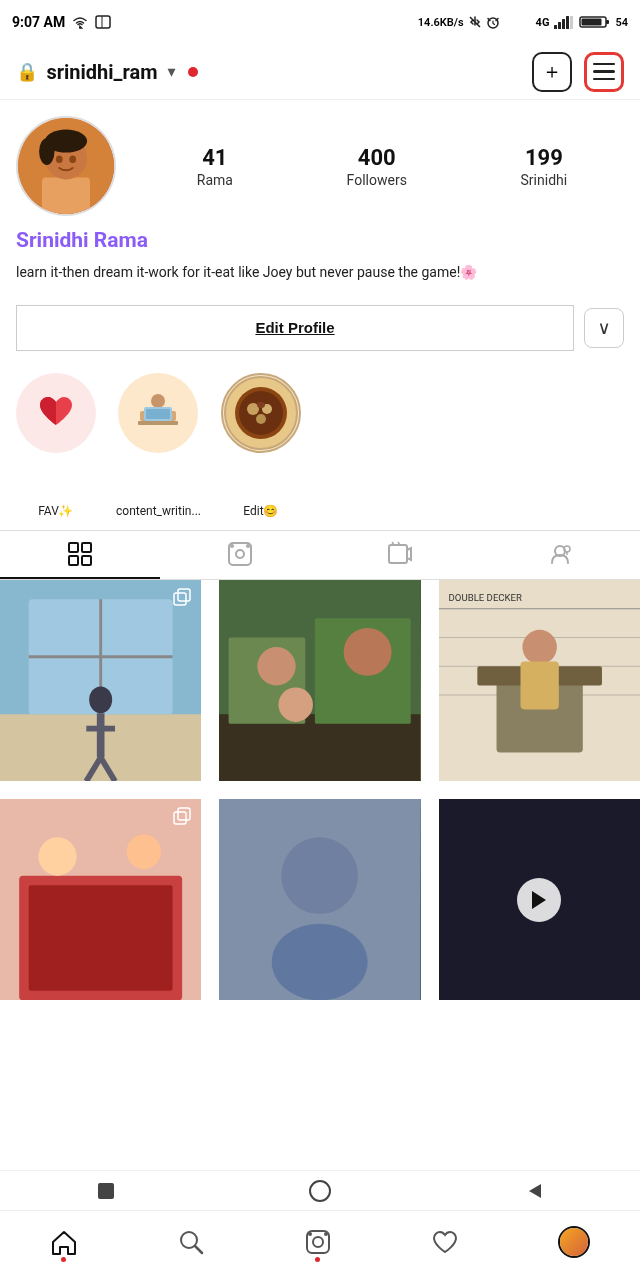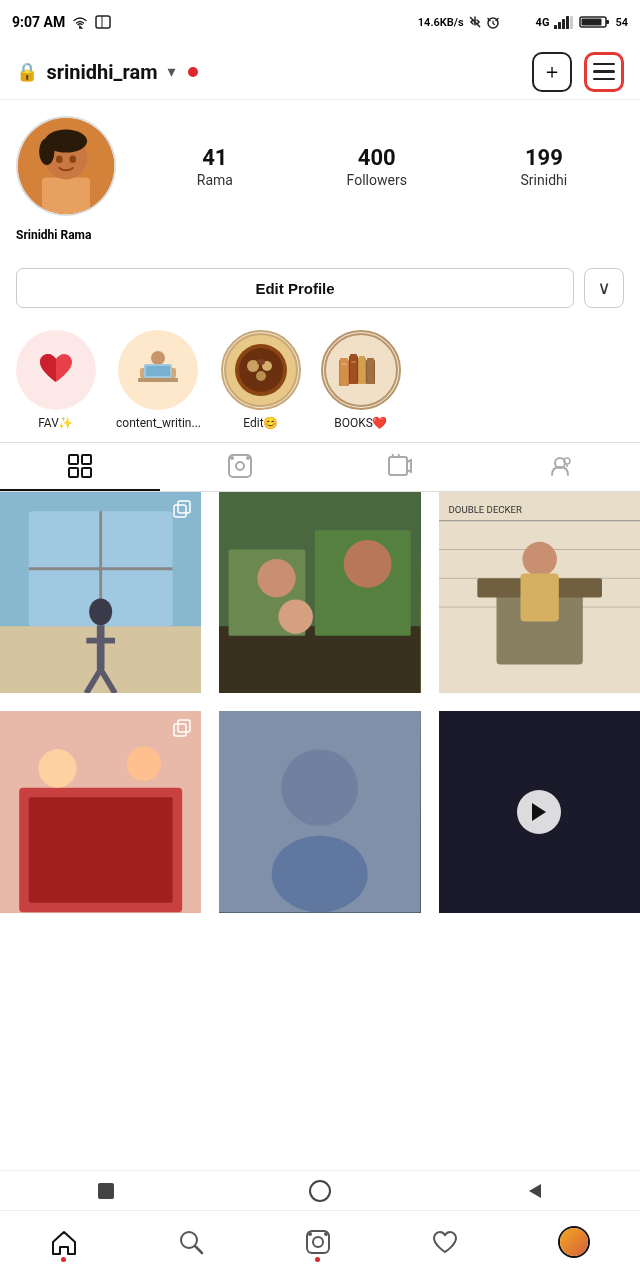--- a/index.html
+++ b/index.html
@@ -135,51 +135,52 @@
     .stat-label {
       font-size: 14px;
       color: #333;
     }
 
     
     .bio-section {
       margin-top: 12px;
     }
     .profile-name {
-      font-size: 12px;
+      font-size: 21px;
       font-weight: 700;
-      color: #000000;
-      margin-bottom: 4px;
+      color: #8b5cf6;
+      margin-bottom: 11px;
     }
     .bio-text {
       font-size: 14px;
       color: #222;
       line-height: 1.4;
     }
 
     
     .action-row {
       display: flex;
       align-items: center;
       gap: 10px;
       padding: 14px 16px;
     }
     .edit-profile-btn {
       flex: 1;
-      height: 40px;
+      height: 46px;
       border: 1.5px solid #ccc;
-      border-radius: 7px;
+      border-radius: 0;
       background: #fff;
       font-size: 15px;
       font-weight: 600;
       color: #111;
       cursor: pointer;
       display: flex;
       align-items: center;
       justify-content: center;
+      text-decoration: underline;
     }
     .dropdown-btn {
       width: 40px;
       height: 40px;
       border: 1.5px solid #ccc;
       border-radius: 8px;
       background: #fff;
       display: flex;
       align-items: center;
       justify-content: center;
@@ -214,20 +215,21 @@
       overflow: hidden;
     }
     .highlight-fav { background: #fde8e8; }
     .highlight-work { background: #fde8cc; }
     .highlight-food { background: #f5e6c8; border: 2px solid #c8a87a; }
     .highlight-books { background: #f5ece0; border: 2px solid #b8956a; }
     .highlight-label {
       font-size: 12px;
       color: #222;
       text-align: center;
+      margin-top: 45px;
     }
 
     
     .content-tabs {
       display: flex;
       border-top: 1px solid #ddd;
       border-bottom: 1px solid #ddd;
     }
     .tab-item {
       flex: 1;
@@ -460,20 +462,21 @@
       </div>
       <div class="stat-item">
         <span class="stat-number">199</span>
         <span class="stat-label">Srinidhi</span>
       </div>
     </div>
   </div>
 
   <div class="bio-section">
     <div class="profile-name">Srinidhi Rama</div>
+    <div class="bio-text">learn it-then dream it-work for it-eat like Joey but never pause the game!🌸</div>
   </div>
 </div>
 
 <div class="action-row">
   <button class="edit-profile-btn">Edit Profile</button>
   <button class="dropdown-btn">
     <span>∨</span>
   </button>
 </div>
 
@@ -515,40 +518,20 @@
 
         <circle cx="30" cy="34" r="6" fill="#c8a060"></circle>
         <circle cx="44" cy="34" r="5" fill="#d4b070"></circle>
         <circle cx="38" cy="44" r="5" fill="#b89050"></circle>
         <ellipse cx="38" cy="30" rx="4" ry="3" fill="#804020"></ellipse>
       </svg>
     </div>
     <span class="highlight-label">Edit😊</span>
   </div>
 
-  <div class="highlight-item">
-    <div class="highlight-circle highlight-books">
-      <svg width="76" height="76" viewBox="0 0 76 76">
-        <circle cx="38" cy="38" r="36" fill="#f0e0c8" stroke="#b8956a" stroke-width="2"></circle>
-
-        <rect x="16" y="28" width="10" height="26" rx="1" fill="#c87840"></rect>
-        <rect x="17" y="26" width="8" height="28" rx="1" fill="#d4904a"></rect>
-        <rect x="26" y="24" width="9" height="28" rx="1" fill="#8b4513"></rect>
-        <rect x="27" y="22" width="7" height="30" rx="1" fill="#a05020"></rect>
-        <rect x="35" y="26" width="8" height="26" rx="1" fill="#c89040"></rect>
-        <rect x="36" y="24" width="6" height="28" rx="1" fill="#d4a050"></rect>
-        <rect x="43" y="28" width="9" height="24" rx="1" fill="#8b6030"></rect>
-        <rect x="44" y="26" width="7" height="26" rx="1" fill="#a07040"></rect>
-
-        <line x1="18" y1="32" x2="24" y2="32" stroke="#fff" stroke-width="0.8" opacity="0.5"></line>
-        <line x1="28" y1="30" x2="33" y2="30" stroke="#fff" stroke-width="0.8" opacity="0.5"></line>
-      </svg>
-    </div>
-    <span class="highlight-label">BOOKS❤️</span>
-  </div>
 </div>
 
 <div class="content-tabs">
   <div class="tab-item active">
     <svg width="26" height="26" viewBox="0 0 26 26">
       <rect x="2" y="2" width="9" height="9" rx="1" fill="none" stroke="#111" stroke-width="2"></rect>
       <rect x="15" y="2" width="9" height="9" rx="1" fill="none" stroke="#111" stroke-width="2"></rect>
       <rect x="2" y="15" width="9" height="9" rx="1" fill="none" stroke="#111" stroke-width="2"></rect>
       <rect x="15" y="15" width="9" height="9" rx="1" fill="none" stroke="#111" stroke-width="2"></rect>
     </svg>

